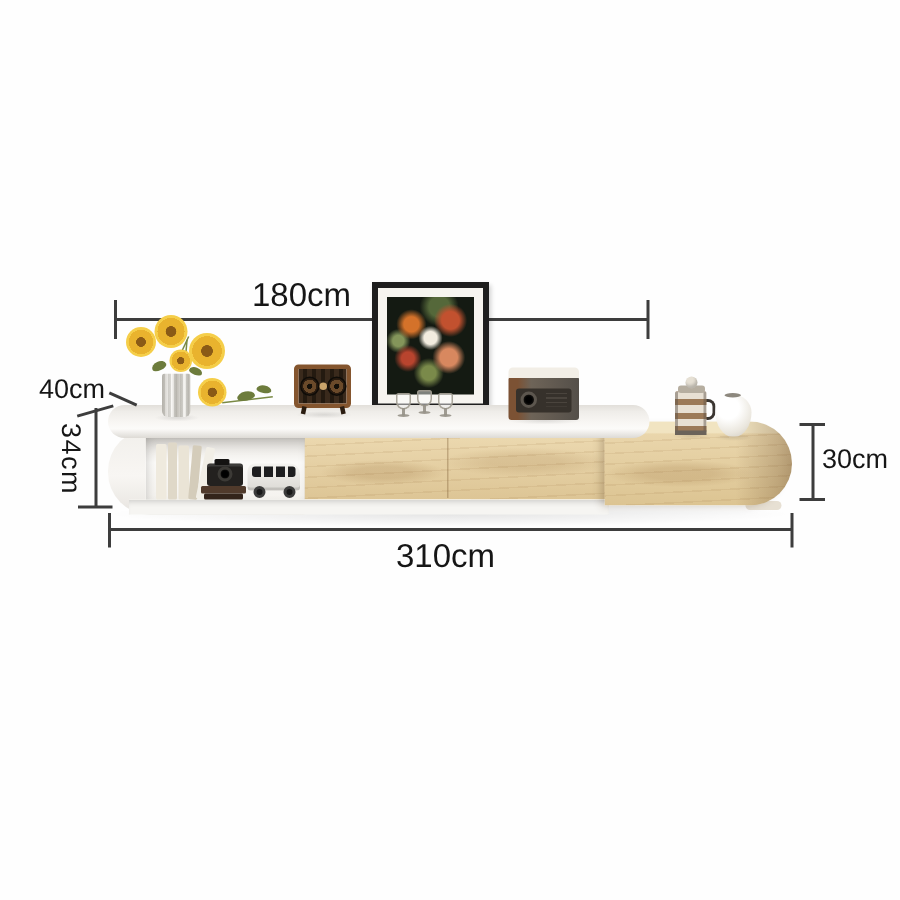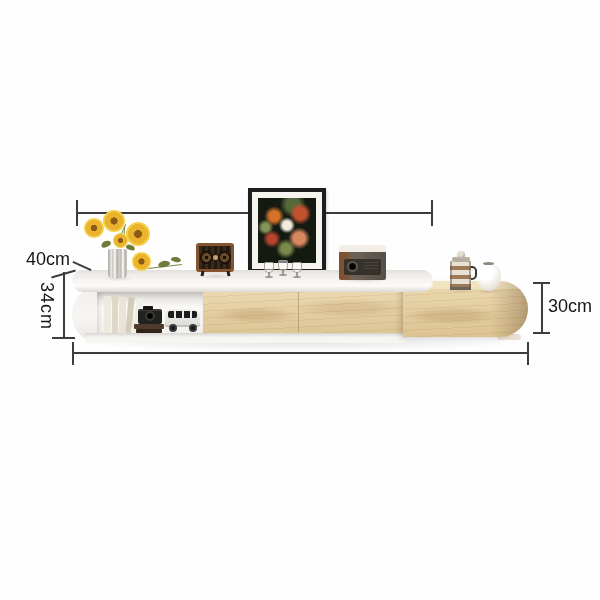--- a/index.html
+++ b/index.html
@@ -110,37 +110,39 @@
     border-radius:5px 7px 2px 2px;z-index:4;box-shadow:inset 0 -2px 0 rgba(0,0,0,.12);}
   .van-windows{left:168px;top:311px;width:29px;height:7px;z-index:5;border-radius:2px;
     background:repeating-linear-gradient(90deg,#1d1d1f 0 6px,#eceae6 6px 8px);}
   .wheel{width:8px;height:8px;border-radius:50%;background:#191919;z-index:5;box-sizing:border-box;border:2px solid #3c3c3c;}
 </style>
 </head>
 <body>
 
 <div id="canvas">
 
+  <div class="abs dim-label" style="left:146px;top:184px;width:110px;text-align:center;z-index:1">180cm</div>
   <div class="abs hline" style="left:77px;top:212px;width:355px;z-index:1"></div>
   <div class="abs vline" style="left:76px;top:200px;height:26px;z-index:1"></div>
   <div class="abs vline" style="left:431px;top:200px;height:26px;z-index:1"></div>
 
   <div class="abs dim-label small" style="left:26px;top:249px;z-index:6">40cm</div>
   <div class="abs hline" style="left:72px;top:265px;width:20px;transform:rotate(24deg);z-index:6"></div>
 
   <div class="abs dim-label small vtext" style="left:36px;top:282px;z-index:6">34cm</div>
   <div class="abs vline" style="left:63px;top:272px;height:66px;z-index:6"></div>
   <div class="abs hline" style="left:51px;top:273px;width:25px;transform:rotate(-16deg);z-index:6"></div>
   <div class="abs hline" style="left:52px;top:337px;width:23px;z-index:6"></div>
 
   <div class="abs dim-label small" style="left:548px;top:296px;z-index:6">30cm</div>
   <div class="abs vline" style="left:541px;top:283px;height:50px;z-index:6"></div>
   <div class="abs hline" style="left:533px;top:282px;width:17px;z-index:6"></div>
   <div class="abs hline" style="left:533px;top:332px;width:17px;z-index:6"></div>
 
+  <div class="abs dim-label" style="left:242px;top:358px;width:110px;text-align:center;z-index:1">310cm</div>
   <div class="abs hline" style="left:73px;top:352px;width:455px;z-index:1"></div>
   <div class="abs vline" style="left:72px;top:342px;height:23px;z-index:1"></div>
   <div class="abs vline" style="left:527px;top:342px;height:23px;z-index:1"></div>
 
   <div class="abs ground-shadow"></div>
   <div class="abs drawers wood"></div>
   <div class="abs drawer-seam"></div>
   <div class="abs shell"></div>
   <div class="abs shelf-cavity"></div>
   <div class="abs bottom-strip"></div>

